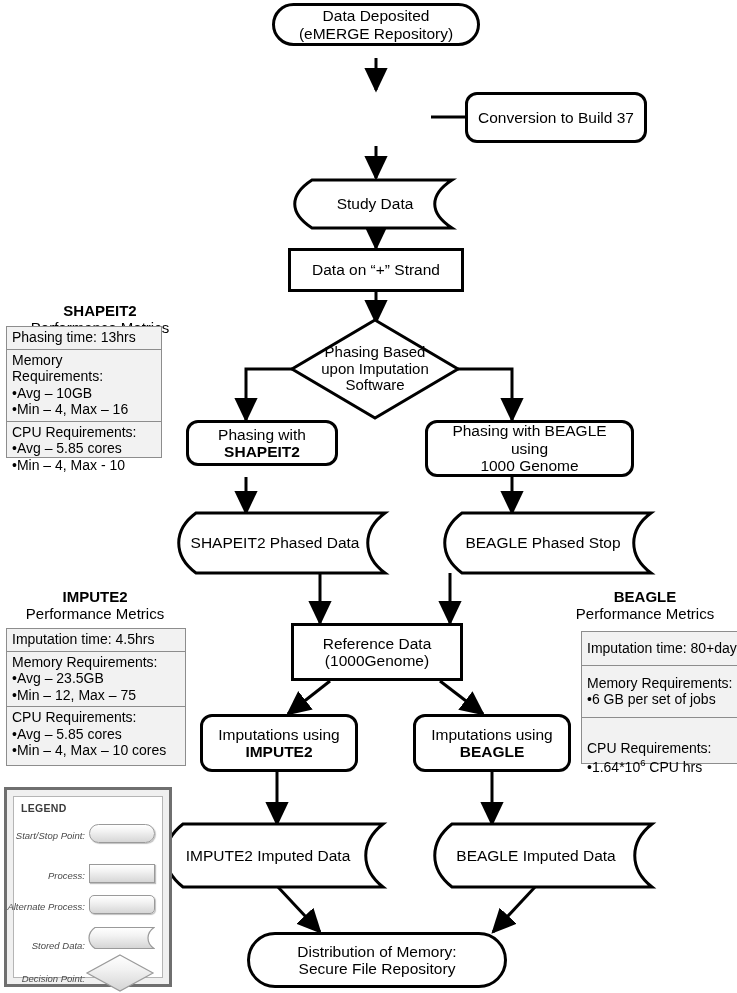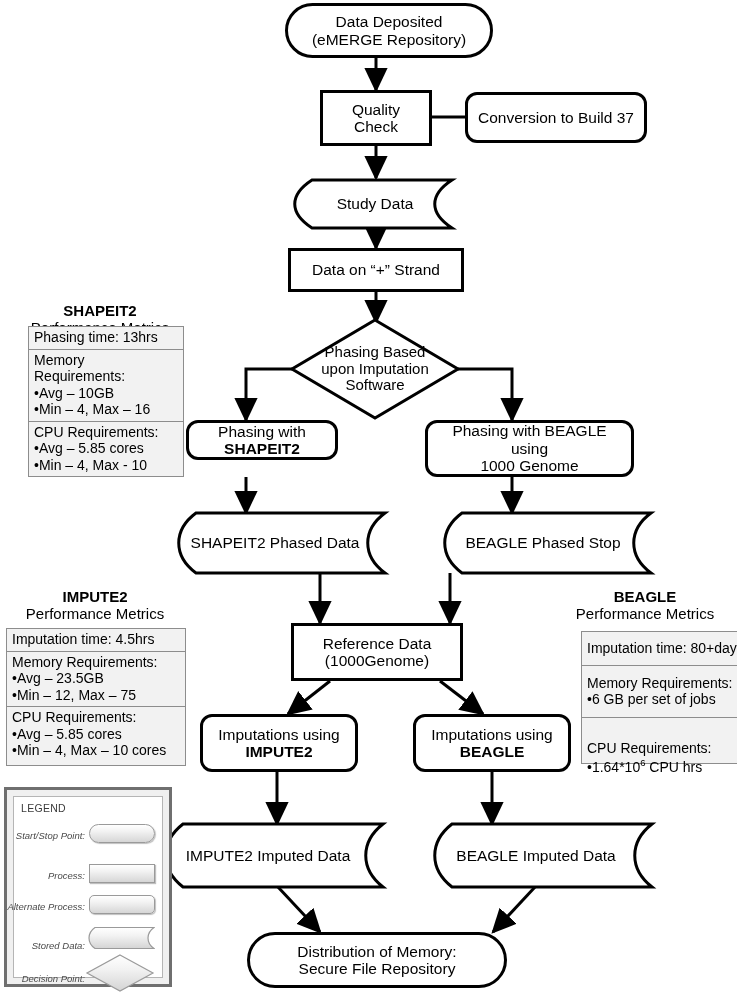--- a/index.html
+++ b/index.html
@@ -33,21 +33,21 @@
   .mtable{position:absolute;border:1px solid #8d8d8d;background:#f2f2f2;box-sizing:border-box;}
   .mrow{border-bottom:1px solid #8d8d8d;padding:2px 5px 3px 5px;font-size:14px;line-height:1.18;box-sizing:border-box;white-space:pre-line;}
   .mrow:last-child{border-bottom:none;}
   .sup{font-size:9.5px;vertical-align:super;}
 
   
   #legend{position:absolute;left:4px;top:787px;width:168px;height:200px;
     border:3px solid #6f6f6f;background:#f0f0f0;box-sizing:border-box;}
   #legend .inner{position:absolute;left:6px;top:6px;right:6px;bottom:6px;
     border:1px solid #b5b5b5;background:#fff;}
-  .lg-title{position:absolute;left:14px;top:12px;font-size:10.5px;font-weight:normal;color:#3b3b3b;letter-spacing:.3px;}
+  .lg-title{position:absolute;left:14px;top:12px;font-size:10.5px;font-weight:bold;color:#3b3b3b;letter-spacing:.3px;}
   .lg-label{position:absolute;right:84px;font-size:9.5px;color:#4a4a4a;text-align:right;white-space:nowrap;font-style:italic;}
   .lg-shape{position:absolute;right:14px;}
   .sw{width:66px;height:19px;box-sizing:border-box;border:1px solid #9a9a9a;
      background:linear-gradient(180deg,#ffffff 0%,#f3f3f3 35%,#d6d6d6 100%);
      box-shadow:1px 1px 1px rgba(0,0,0,.25);}
   .sw.pillsw{border-radius:999px;}
 </style>
 </head>
 <body>
 
@@ -101,28 +101,25 @@
 
       <path d="M183,824 L383,824 C360,842 360,869 383,887 L183,887 C160,869 160,842 183,824 Z" fill="#fff"></path>
 
       <path d="M452,824 L652,824 C629,842 629,869 652,887 L452,887 C429,869 429,842 452,824 Z" fill="#fff"></path>
 
       <line x1="278" y1="887" x2="320" y2="932" marker-end="url(#ar)"></line>
       <line x1="535" y1="887" x2="493" y2="932" marker-end="url(#ar)"></line>
     </g>
   </svg>
 
-  <div class="node pill f16" style="left:285px;top:3px;width:208px;height:55px;">
+  <div class="node pill f16" style="left:272px;top:3px;width:208px;height:43px;">
     <span class="txt">Data Deposited
 (eMERGE Repository)</span>
   </div>
 
-  <div class="node rect f16" style="left:320px;top:90px;width:112px;height:56px;">
-    <span class="txt">Quality Check</span>
-  </div>
 
   <div class="node rrect f16" style="left:465px;top:92px;width:182px;height:51px;">
     <span class="txt">Conversion to Build 37</span>
   </div>
 
   <svg class="layer" viewBox="0 0 737 993">
     <path d="M312,180 L452,180 C429,195 429,213 452,228 L312,228 C289,213 289,195 312,180 Z" fill="#fff" stroke="#000" stroke-width="3"></path>
   </svg>
   <div class="node f16" style="left:300px;top:180px;width:150px;height:48px;">
     <span class="txt">Study Data</span>
@@ -131,21 +128,21 @@
   <div class="node rect f16" style="left:288px;top:248px;width:176px;height:44px;">
     <span class="txt">Data on “+” Strand</span>
   </div>
 
   <div class="node f15" style="left:296px;top:335px;width:158px;height:68px;">
     <span class="txt">Phasing Based
 upon Imputation
 Software</span>
   </div>
 
-  <div class="node rrect" style="left:186px;top:420px;width:152px;height:40px;flex-direction:column;">
+  <div class="node rrect" style="left:186px;top:420px;width:152px;height:46px;flex-direction:column;">
     <span class="f16">Phasing with</span>
     <span class="f16 bold">SHAPEIT2</span>
   </div>
 
   <div class="node rrect f16" style="left:425px;top:420px;width:209px;height:57px;">
     <span class="txt">Phasing with  BEAGLE using
 1000 Genome</span>
   </div>
 
   <div class="node f16" style="left:176px;top:513px;width:198px;height:60px;">
@@ -181,21 +178,21 @@
 
   <div class="node pill f16" style="left:247px;top:932px;width:260px;height:56px;">
     <span class="txt">Distribution of Memory:
 Secure File Repository</span>
   </div>
 
   <div class="mtitle" style="left:14px;top:302px;width:172px;">
     <div class="line1">SHAPEIT2</div>
     <div class="line2">Performance Metrics</div>
   </div>
-  <div class="mtable" style="left:28px;top:326px;width:156px;height:151px;">
+  <div class="mtable" style="left:6px;top:326px;width:156px;height:132px;">
     <div class="mrow">Phasing time: 13hrs</div>
     <div class="mrow">Memory
 Requirements:
 •Avg – 10GB
 •Min – 4, Max – 16</div>
     <div class="mrow">CPU Requirements:
 •Avg – 5.85 cores
 •Min – 4, Max - 10</div>
   </div>
 

